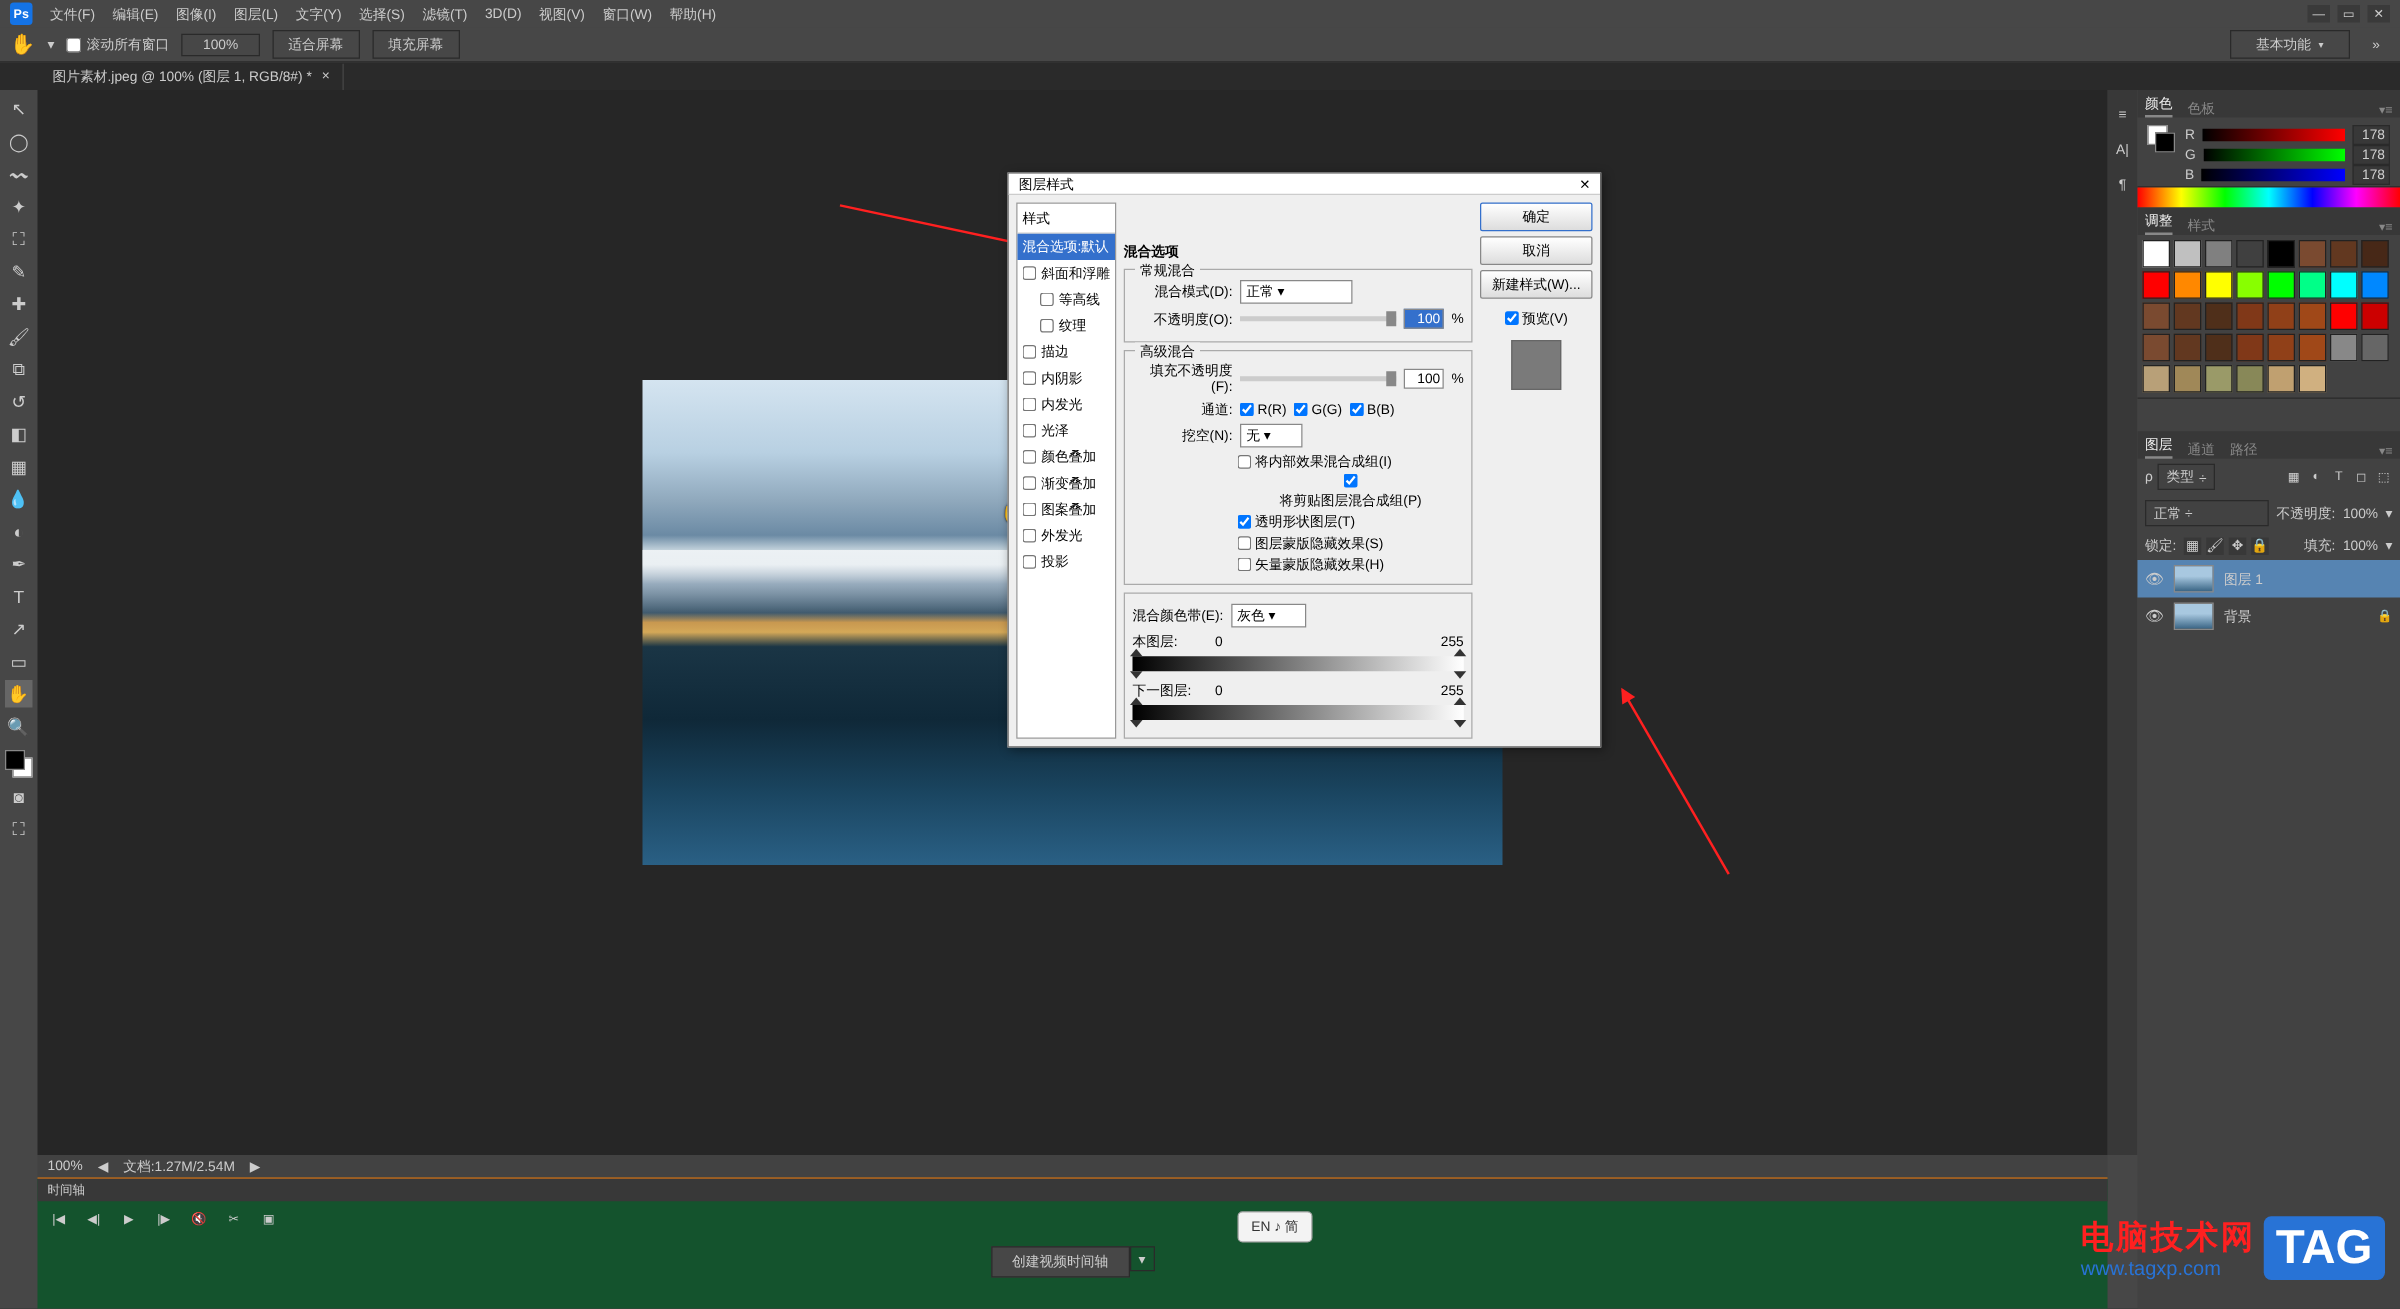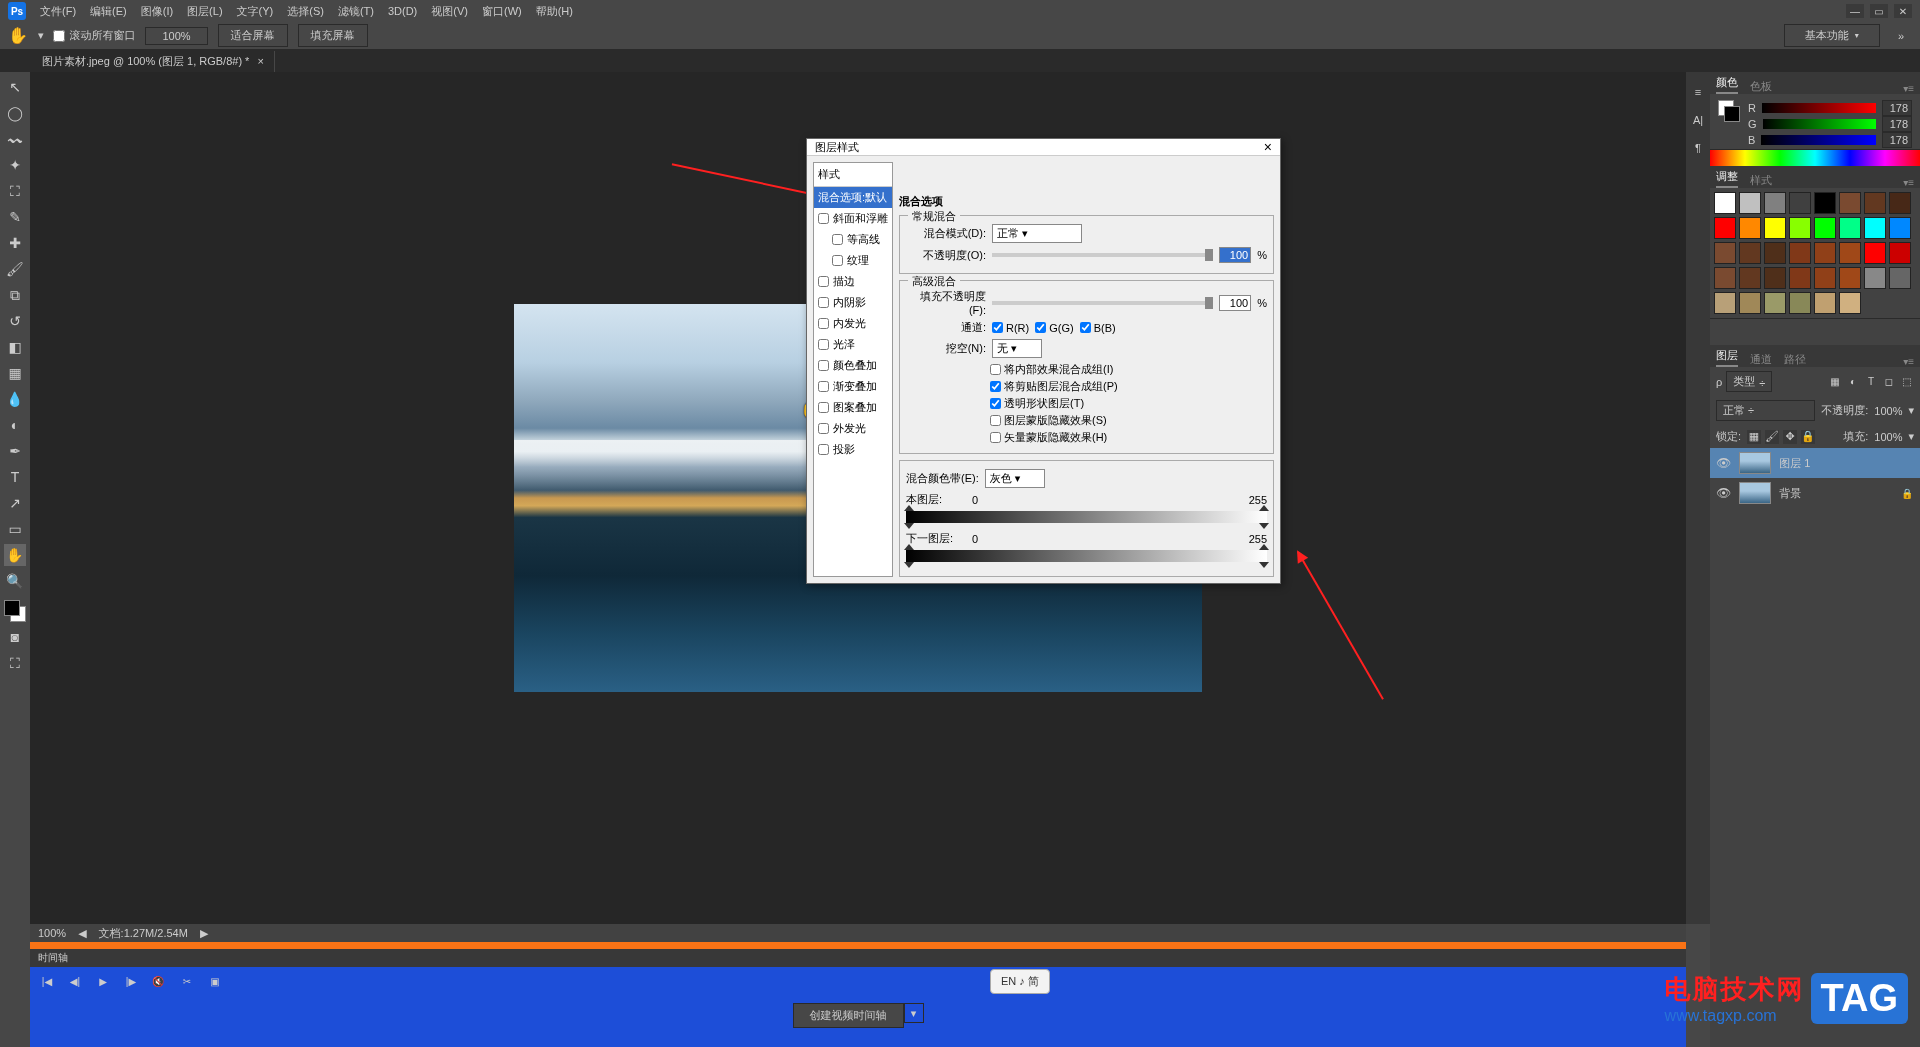--- a/index.html
+++ b/index.html
@@ -80,21 +80,21 @@
 .layer-item { display: flex; align-items: center; padding: 4px 6px; gap: 8px; }
 .layer-item.sel { background: #5684b2; }
 .eye { font-size: 12px; }
 .layer-thumb { width: 32px; height: 22px; background: linear-gradient(180deg,#a8c8e0 40%,#3a6585 100%); border: 1px solid #888; }
 .lock-badge { margin-left: auto; font-size: 10px; }
 
 .mini-tabs { width: 24px; background: #383838; display: flex; flex-direction: column; align-items: center; gap: 16px; padding-top: 14px; font-size: 12px; }
 
 
 .doc-status { height: 18px; background: #424242; display: flex; align-items: center; padding: 0 8px; gap: 12px; font-size: 10px; }
-.timeline-area { height: 105px; background: #1d4ed8; border-top: 7px solid #f97316; }
+.timeline-area { height: 105px; background: #14532d; border-top: 1px solid #f97316; }
 .tl-header { height: 18px; background: #383838; padding: 2px 8px; font-size: 10px; }
 .tl-controls { display: flex; align-items: center; gap: 10px; padding: 6px 8px; }
 .tl-btn { width: 18px; height: 16px; display: flex; align-items: center; justify-content: center; font-size: 10px; }
 .tl-center { display: flex; justify-content: center; padding: 8px; }
 .tl-new-btn { border: 1px solid #2a2a2a; padding: 4px 16px; background: #474747; display: flex; gap: 6px; align-items: center; }
 .tl-dd { width: 20px; height: 20px; border: 1px solid #2a2a2a; display: flex; align-items: center; justify-content: center; }
 .ime { position: absolute; bottom: 53px; left: 990px; background: #f3f3f3; color: #333; border: 1px solid #aaa; border-radius: 4px; padding: 4px 10px; display: flex; gap: 6px; align-items: center; }
 
 
 .watermark { position: absolute; bottom: 22px; right: 12px; display: flex; align-items: center; gap: 6px; z-index: 200; }
@@ -502,21 +502,21 @@
         </div>
         <div class="fld-row">
             <span class="fld-label">挖空(N):</span>
             <div class="fld-sel" style="max-width:50px;"><span>无</span> ▾</div>
           </div>
         <div id="adv-cbs" style="padding-left:84px;">
             <label class="fld-cb" style="display: flex; margin-bottom: 2px;">
               <input type="checkbox" style="">
               <span>将内部效果混合成组(I)</span>
             </label>
-            <label class="fld-cb" style="display: flex; margin-bottom: 2px;">
+            <label class="fld-cb" style="display: flex; margin-bottom: 2px; flex-direction: column;">
               <input type="checkbox" checked="" style="">
               <span>将剪贴图层混合成组(P)</span>
             </label>
             <label class="fld-cb" style="display: flex; margin-bottom: 2px;">
               <input type="checkbox" checked="" style="">
               <span>透明形状图层(T)</span>
             </label>
             <label class="fld-cb" style="display: flex; margin-bottom: 2px;">
               <input type="checkbox" style="">
               <span>图层蒙版隐藏效果(S)</span>
@@ -551,14 +551,24 @@
             </div>
           <div class="range-bar">
               <div class="range-tl" style="left:-2px;"></div>
               <div class="range-tl" style="right:-2px;"></div>
               <div class="range-bl" style="left:-2px;"></div>
               <div class="range-bl" style="right:-2px;"></div>
             </div>
         </div>
       </div>
     </div>
+    <div class="dlg-right">
+      <div class="dlg-btn primary">确定</div>
+      <div class="dlg-btn">取消</div>
+      <div class="dlg-btn">新建样式(W)...</div>
+      <label class="fld-cb" style="margin-top:4px;align-self:center;">
+          <input type="checkbox" checked="" style="">
+          <span>预览(V)</span>
+        </label>
+      <div class="preview-sw"></div>
+    </div>
   </div>
 </div>
 
 </body></html>

